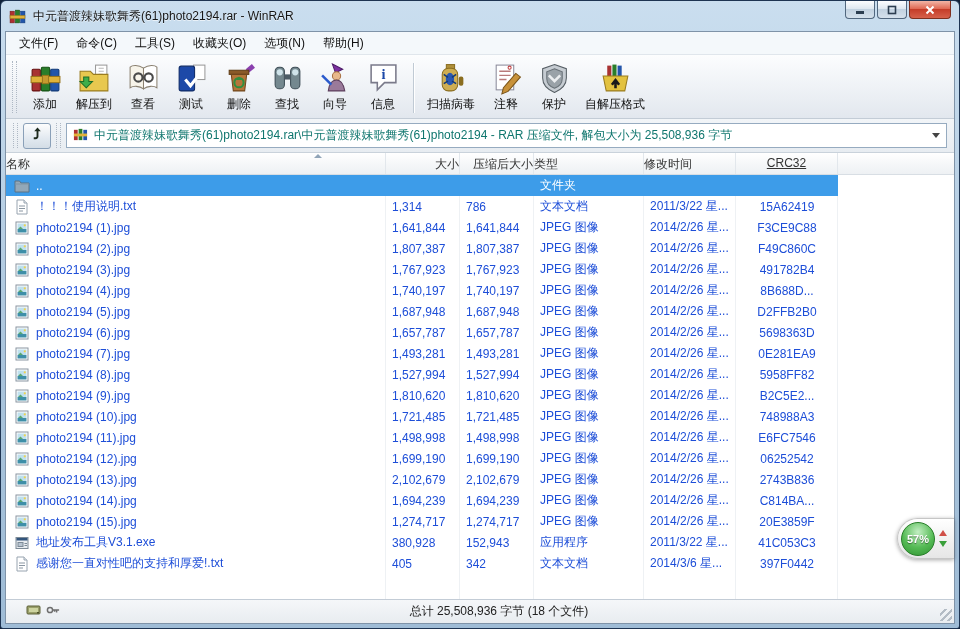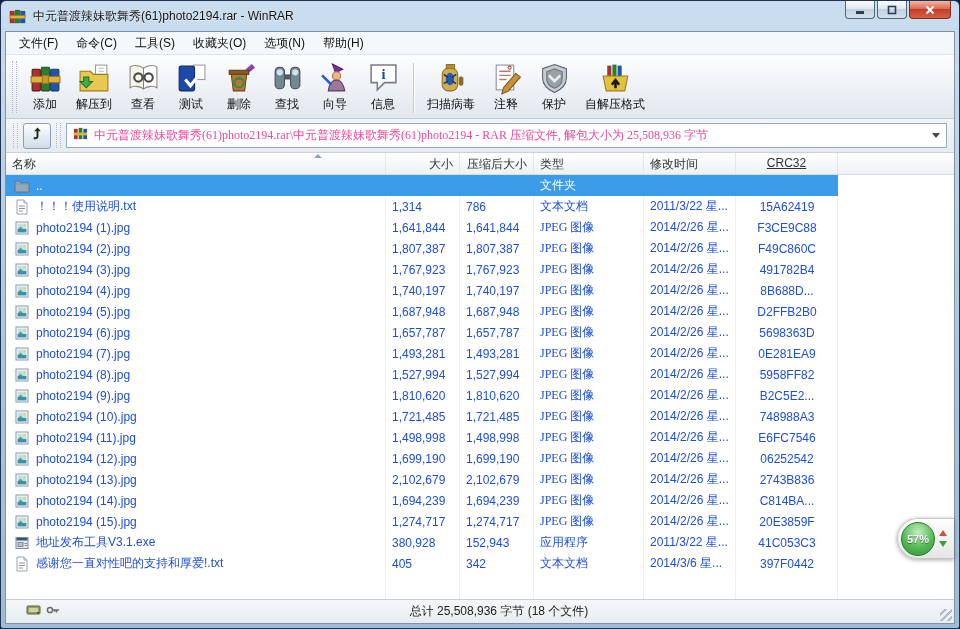--- a/index.html
+++ b/index.html
@@ -44,48 +44,48 @@
 
   
   .addressbar { height:34px; display:flex; align-items:center; padding:4px 7px; gap:5px;
                 background:linear-gradient(#f2f5f8,#e7ecf1); border-bottom:1px solid #c9d2db; }
   .addr-grip { width:5px; height:25px; border-left:1px dotted #aeb8c4; border-right:1px dotted #aeb8c4; }
   .up-btn { width:28px; height:26px; border:1px solid #8aa0b8; border-radius:3px;
             background:linear-gradient(#fdfdfd,#e2e9f0 60%,#d3dde6);
             display:flex; align-items:center; justify-content:center; cursor:default; }
   .up-btn svg { width:15px; height:15px; }
   .combo { flex:1; height:25px; background:#fff; border:1px solid #96abc0;
-           display:flex; align-items:center; padding:0 6px; gap:6px; font-size:12px; color:#ec4899;font-family:Liberation Serif, serif; }
+           display:flex; align-items:center; padding:0 6px; gap:6px; font-size:12px; color:#0f766e; }
   .combo svg { width:15px; height:15px; flex-shrink:0; }
   .combo-text { white-space:nowrap; overflow:hidden; }
   .combo-arrow { margin-left:auto; width:0; height:0; border-left:4px solid transparent;
                  border-right:4px solid transparent; border-top:5px solid #444; flex-shrink:0; }
 
   
   .list { flex:1; background:#fff; position:relative; overflow:hidden; }
   .list-header { height:22px; display:flex; background:linear-gradient(#ffffff,#f4f6f8 60%,#eef1f4);
                  border-bottom:1px solid #d8dee4; font-size:12px; color:#333; }
-  .hcell { padding:3px 6px; border-right:1px solid #e2e7ec; position:relative;
+  .hcell { padding:3px 0; border-right:1px solid #e2e7ec; position:relative;
            white-space:nowrap; overflow:hidden; flex-shrink:0; cursor:default; }
   .hcell.align-r { text-align:right; }
   .hcell.align-c { text-align:center;text-decoration:underline; }
   .hfill { flex:1; border-right:none; }
   .sort-arrow { position:absolute; top:1px; left:308px; width:0; height:0;
                 border-left:4px solid transparent; border-right:4px solid transparent;
                 border-bottom:4px solid #90a4b8; }
   .rows { position:absolute; left:0; right:0; top:22px; bottom:0; }
   .vline { position:absolute; top:0; bottom:0; width:1px; background:#eef1f4; }
   .row { display:flex; height:21px; align-items:center; font-size:12px; color:#1d4ed8;
          width:832px; position:relative; cursor:default; }
   .row.selected { background:#3d9ce9; color:#fff; }
   .cell { padding:0 6px; overflow:hidden; white-space:nowrap; flex-shrink:0; }
   .c-name { width:380px; display:flex; align-items:center; gap:6px; padding-left:8px; }
   .c-name svg { width:16px; height:16px; flex-shrink:0; }
   .c-size, .c-packed { width:74px; text-align:left; }
-  .c-type { width:110px;font-family:Liberation Serif, serif; }
+  .c-type { width:110px; }
   .c-mod { width:92px; }
   .c-crc { width:102px; text-align:center; }
 
   
   .statusbar { height:24px; background:linear-gradient(#f5f7f9,#e8ecf0);
                border-top:1px solid #c3ccd6; display:flex; align-items:center;
                padding:0 20px; font-size:12px; color:#222; position:relative; }
   .statusbar svg { width:16px; height:16px; margin-right:3px; }
   .status-total { flex:1; text-align:center; }
   .resize-grip { position:absolute; right:2px; bottom:2px; width:12px; height:12px;

